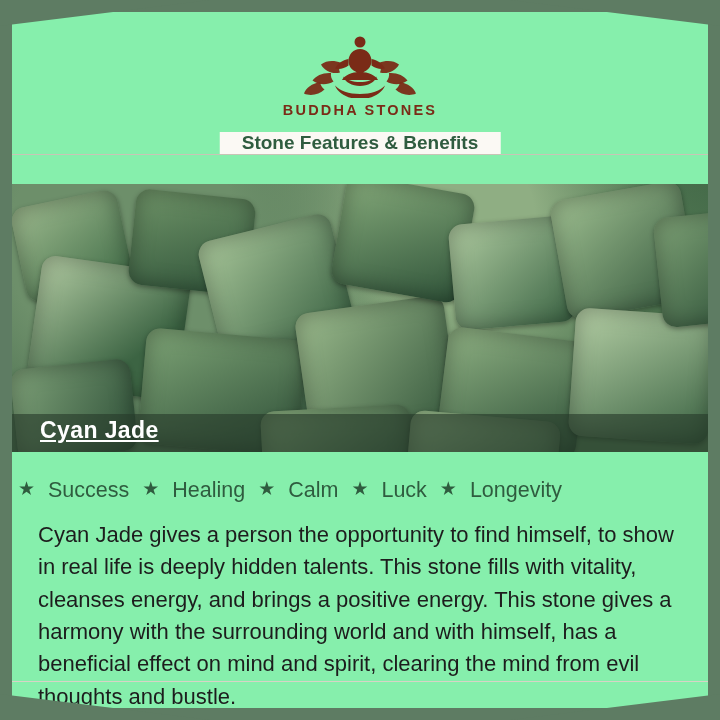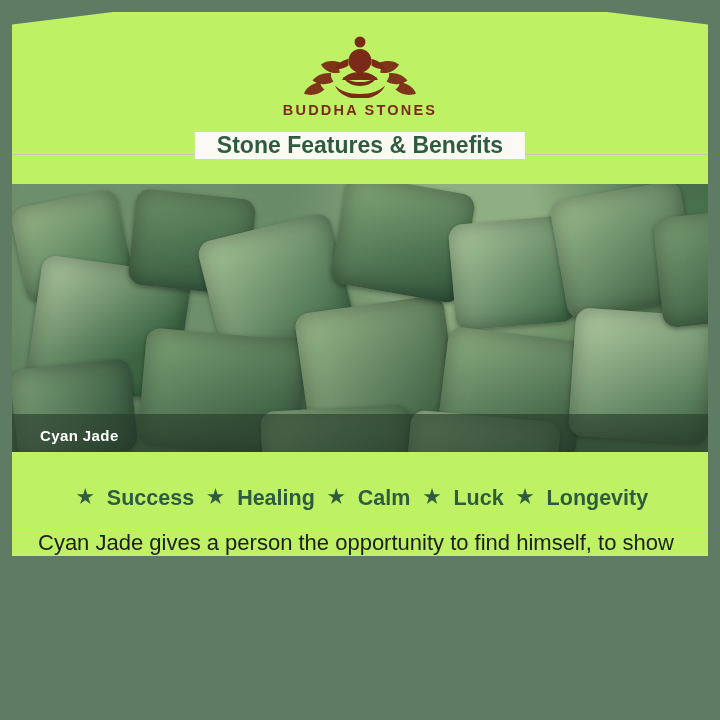--- a/index.html
+++ b/index.html
@@ -21,22 +21,22 @@
     height: 720px;
     background: #5e7c63;
     box-sizing: border-box;
   }
   
   .card {
     position: absolute;
     left: 12px;
     top: 12px;
     width: 696px;
-    height: 544px;
-    background: #bef264;
+    height: 696px;
+    background: #86efac;
     box-sizing: border-box;
     overflow: hidden;
   }
   
   .corner-tl {
     position: absolute;
     left: 0; top: 0;
     width: 0; height: 0;
     border-left: 210px solid #5e7c63;
     border-bottom: 26px solid transparent;
@@ -104,21 +104,21 @@
   }
   .title-box {
     position: absolute;
     left: 50%;
     transform: translateX(-50%);
     top: 0;
     background: #fbf9f4;
     padding: 0 22px;
   }
   .title-text {
-    font-size: 23px;
+    font-size: 19px;
     font-weight: bold;
     color: #2f5c3f;
     white-space: nowrap;
     font-family: "Liberation Sans", sans-serif;
   }
 
   
   .photo {
     position: relative;
     width: 100%;
@@ -142,33 +142,34 @@
     bottom: 0;
     width: 100%;
     height: 38px;
     background: rgba(38, 58, 42, 0.62);
   }
   .caption-text {
     position: absolute;
     left: 28px;
     bottom: 8px;
     color: #ffffff;
-    font-size: 15px;
+    font-size: 23px;
     font-weight: bold;
     letter-spacing: 0.4px;
     font-family: "Liberation Sans", sans-serif;
+    text-decoration: underline;
   }
 
   
   .keywords {
-    margin-top: 34px;
-    text-align: center;
+    margin-top: 26px;
+    text-align: left;
     color: #2f5c3f;
     font-size: 21.5px;
-    font-weight: bold;
+    font-weight: normal;
     white-space: nowrap;
     font-family: "Liberation Sans", sans-serif;
   }
   .keywords .star {
     color: #2f5c3f;
     font-size: 19px;
     margin: 0 6px;
     position: relative;
     top: -2px;
   }

